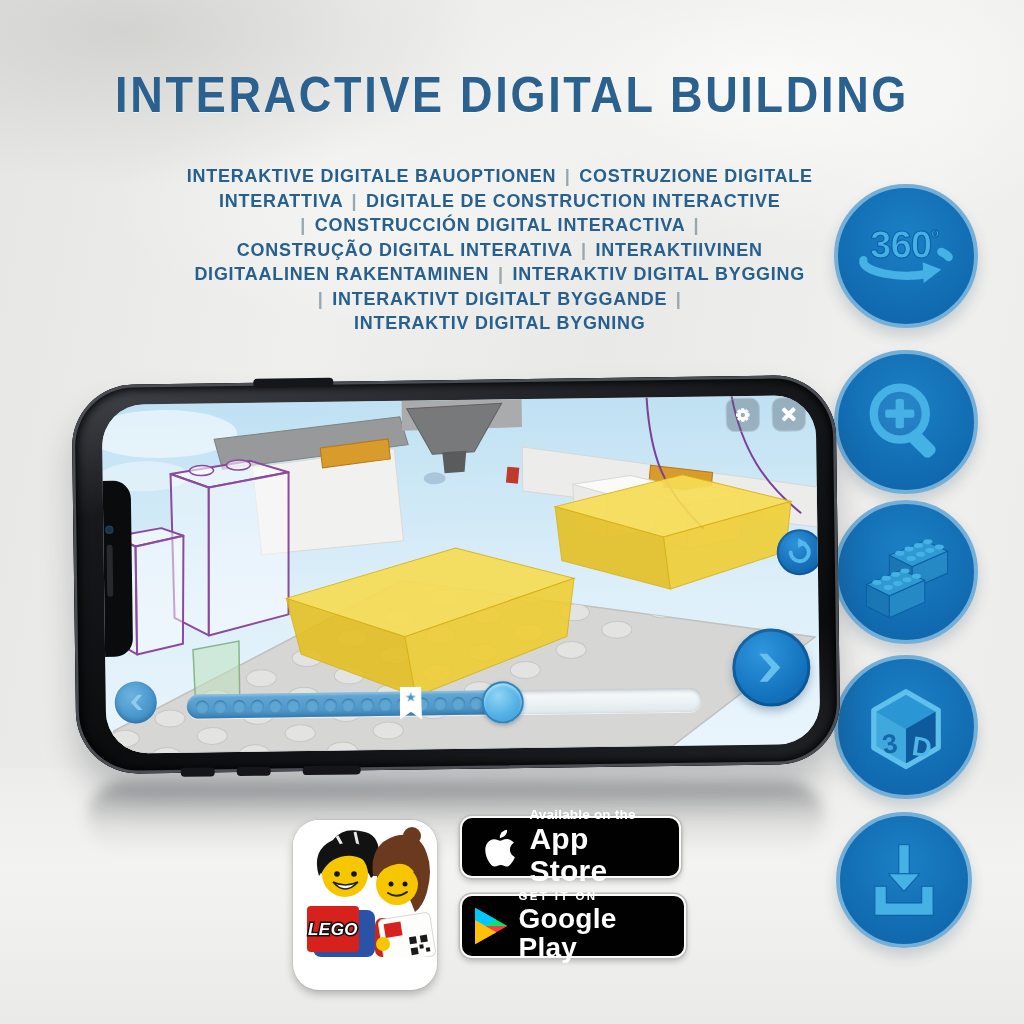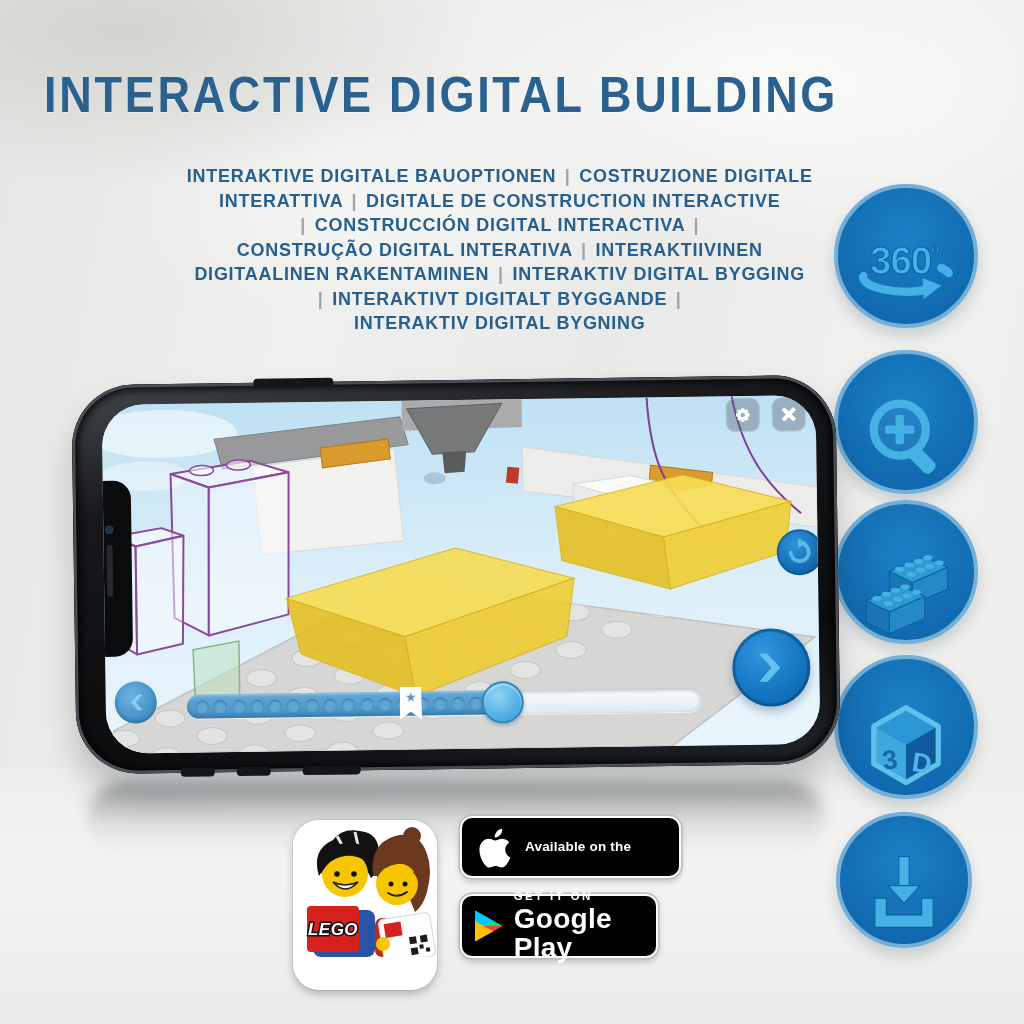--- a/index.html
+++ b/index.html
@@ -6,33 +6,33 @@
   body{width:1024px;height:1024px;overflow:hidden;font-family:"Liberation Sans",sans-serif;}
   .stage{position:relative;width:1024px;height:1024px;overflow:hidden;
     background:
       radial-gradient(ellipse 600px 260px at 12% 3%, rgba(205,205,202,.8), transparent 60%),
       radial-gradient(ellipse 700px 300px at 75% 8%, rgba(252,252,251,.9), transparent 55%),
       radial-gradient(ellipse 500px 200px at 40% 20%, rgba(248,248,246,.7), transparent 60%),
       linear-gradient(100deg,#e6e6e4,#efefed 30%,#e9e9e7 55%,#f0f0ee 80%,#ececea);}
   .floor{position:absolute;left:0;top:768px;width:1024px;height:256px;
     background:linear-gradient(#ededeb,#f3f3f1 40%,#eaeae8);}
   
-  .title{position:absolute;top:66px;left:0;width:1024px;margin:0;}
+  .title{position:absolute;top:66px;left:0;width:1024px;margin:0;text-align:center;}
   .title-inner{display:inline-block;transform:scaleX(.9);font-size:50px;font-weight:700;
     letter-spacing:3px;color:#2a618f;white-space:nowrap;
     text-shadow:0 1px 0 rgba(255,255,255,.5);}
   .subtitle{position:absolute;top:164px;left:0;width:1000px;text-align:center;color:#27608e;}
   .subtitle-inner{display:inline-block;transform:scaleX(.97);}
   .sub-line{font-size:18.5px;font-weight:700;line-height:24.5px;letter-spacing:.8px;white-space:nowrap;}
   .pipe{color:#9aa6ae;padding:0 3px;font-weight:700;}
   
   .fcircle{position:absolute;width:144px;height:144px;border-radius:50%;box-sizing:border-box;
     background:radial-gradient(circle at 50% 36%,#1b80c5,#1068ae 78%);
     border:4px solid #74afd8;box-shadow:0 8px 14px rgba(60,85,110,.22);
-    display:flex;align-items:flex-end;justify-content:center;z-index:1;}
+    display:flex;align-items:center;justify-content:center;z-index:1;}
   .fcircle svg{width:104px;height:104px;}
   
   .phone{position:absolute;left:74px;top:380px;width:764px;height:389px;border-radius:62px;
     background:linear-gradient(170deg,#43474d,#17181b 26%,#0b0c0e 72%,#222529);
     box-shadow:inset 0 0 0 3px #4a4e54, inset 0 0 10px 5px #000, 0 22px 32px rgba(40,50,60,.25);
     transform:rotate(-0.8deg);z-index:3;}
   .nub{position:absolute;background:#151619;border-radius:4px;}
   .nub-top{left:182px;top:-4px;width:80px;height:9px;}
   .nub-b1{left:104px;bottom:-4px;width:34px;height:9px;}
   .nub-b2{left:160px;bottom:-4px;width:34px;height:9px;}
@@ -82,22 +82,22 @@
     background:linear-gradient(rgba(35,40,46,.38),rgba(35,40,46,.08) 60%,transparent);
     filter:blur(7px);z-index:2;}
   
   .app-icon{position:absolute;left:293px;top:820px;width:144px;height:170px;border-radius:26px;
     overflow:hidden;background:#fff;z-index:4;
     box-shadow:0 4px 9px rgba(0,0,0,.25), 0 0 0 1px rgba(0,0,0,.05);}
   .app-icon svg{display:block;width:144px;height:137px;}
   .store-badge{position:absolute;background:#010101;border:2px solid #fbfbfb;border-radius:12px;
     box-shadow:0 0 0 1.5px #bcbcba, 0 3px 6px rgba(0,0,0,.25);
     display:flex;align-items:center;color:#fff;box-sizing:border-box;z-index:4;text-decoration:none;cursor:pointer;}
-  .appstore{left:460px;top:816px;width:221px;height:62px;padding:0 10px 0 14px;gap:12px;}
-  .gplay{left:460px;top:894px;width:198px;height:64px;padding:0 8px 0 13px;gap:11px;align-items:center;}
+  .appstore{left:460px;top:816px;width:221px;height:62px;padding:0 10px 0 20px;gap:12px;}
+  .gplay{left:460px;top:894px;width:226px;height:64px;padding:0 8px 0 13px;gap:11px;align-items:center;}
   .badge-text{display:flex;flex-direction:column;line-height:1.05;}
   .as-top{font-size:13.5px;font-weight:700;letter-spacing:.2px;}
   .as-name{font-size:30px;font-weight:700;letter-spacing:.3px;margin-top:1px;}
   .gp-top{font-size:11.5px;font-weight:700;letter-spacing:2.4px;}
   .gp-name{font-size:28px;font-weight:700;letter-spacing:.3px;margin-top:2px;}
 </style>
 </head>
 <body>
 
 <div class="stage">
@@ -410,20 +410,21 @@
 
   <a class="store-badge appstore">
     <svg width="37" height="45" viewBox="0 0 42 50">
       <g fill="#ffffff">
         <path d="M33.2 27.6c0-5.5 4.5-8.1 4.7-8.3-2.6-3.7-6.5-4.2-7.9-4.3-3.4-.3-6.6 2-8.3 2-1.7 0-4.3-1.9-7.1-1.9-3.7.1-7 2.1-8.9 5.4-3.8 6.6-1 16.3 2.7 21.7 1.8 2.6 4 5.6 6.8 5.5 2.7-.1 3.8-1.8 7.1-1.8 3.3 0 4.2 1.8 7.1 1.7 2.9 0 4.8-2.7 6.6-5.3 2.1-3 2.9-6 3-6.1-.1-.1-5.8-2.3-5.8-8.6z"></path>
         <path d="M27.6 10.6c1.5-1.8 2.5-4.3 2.2-6.8-2.1.1-4.7 1.4-6.3 3.2-1.4 1.6-2.6 4.2-2.3 6.6 2.4.2 4.9-1.2 6.4-3z"></path>
       </g>
     </svg>
     <span class="badge-text">
       <span class="as-top">Available on the</span>
+      <span class="as-name">App Store</span>
     </span>
   </a>
 
   <a class="store-badge gplay">
     <svg width="34" height="38" viewBox="0 0 32 36">
       <polygon points="0,0 32,18 10.2,18" fill="#00e76f"></polygon>
       <polygon points="0,36 32,18 10.2,18" fill="#ff3a44"></polygon>
       <polygon points="0,0 21.1,11.9 0,23.8" fill="#00c8ff"></polygon>
       <polygon points="0,36 21.1,24.1 0,12.2" fill="#ffc107"></polygon>
     </svg>

